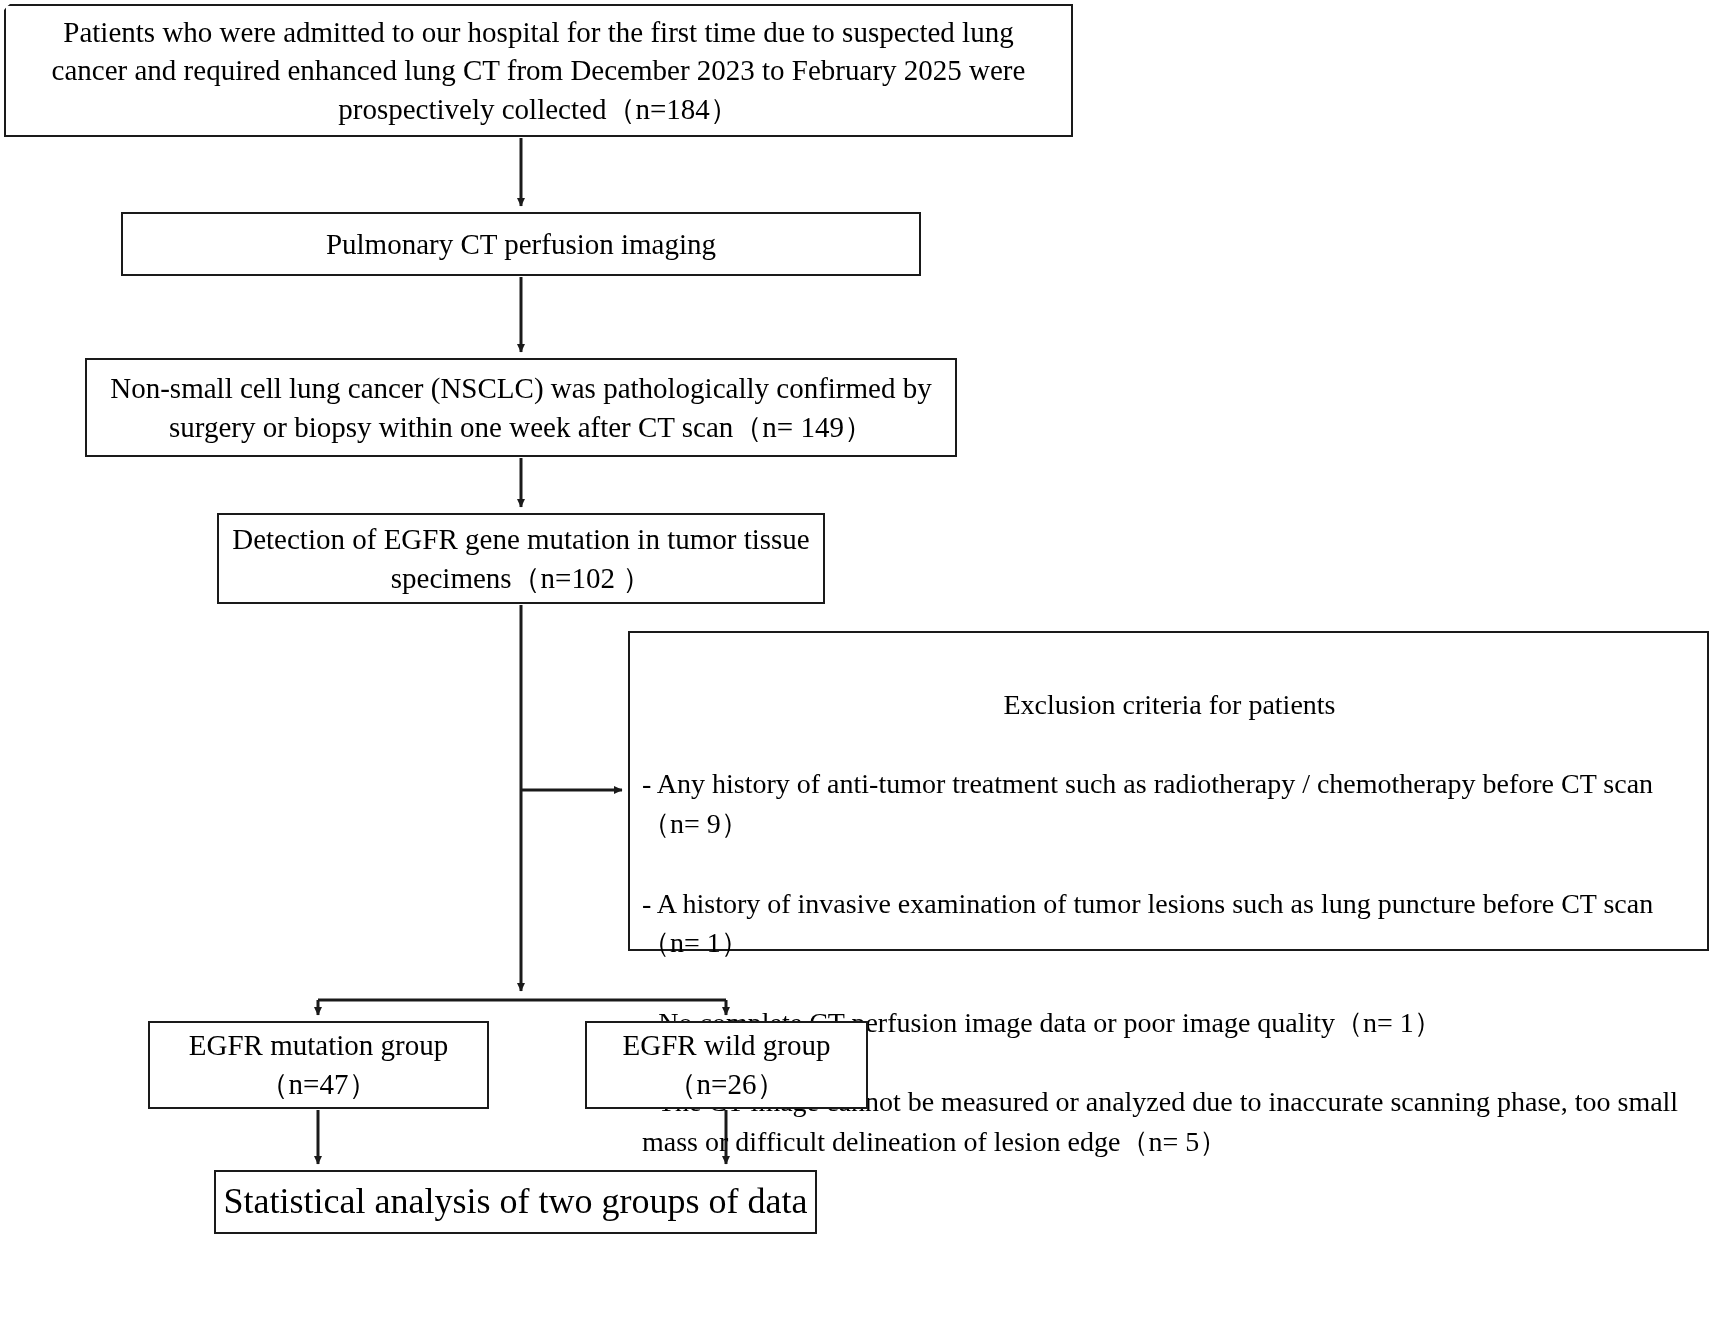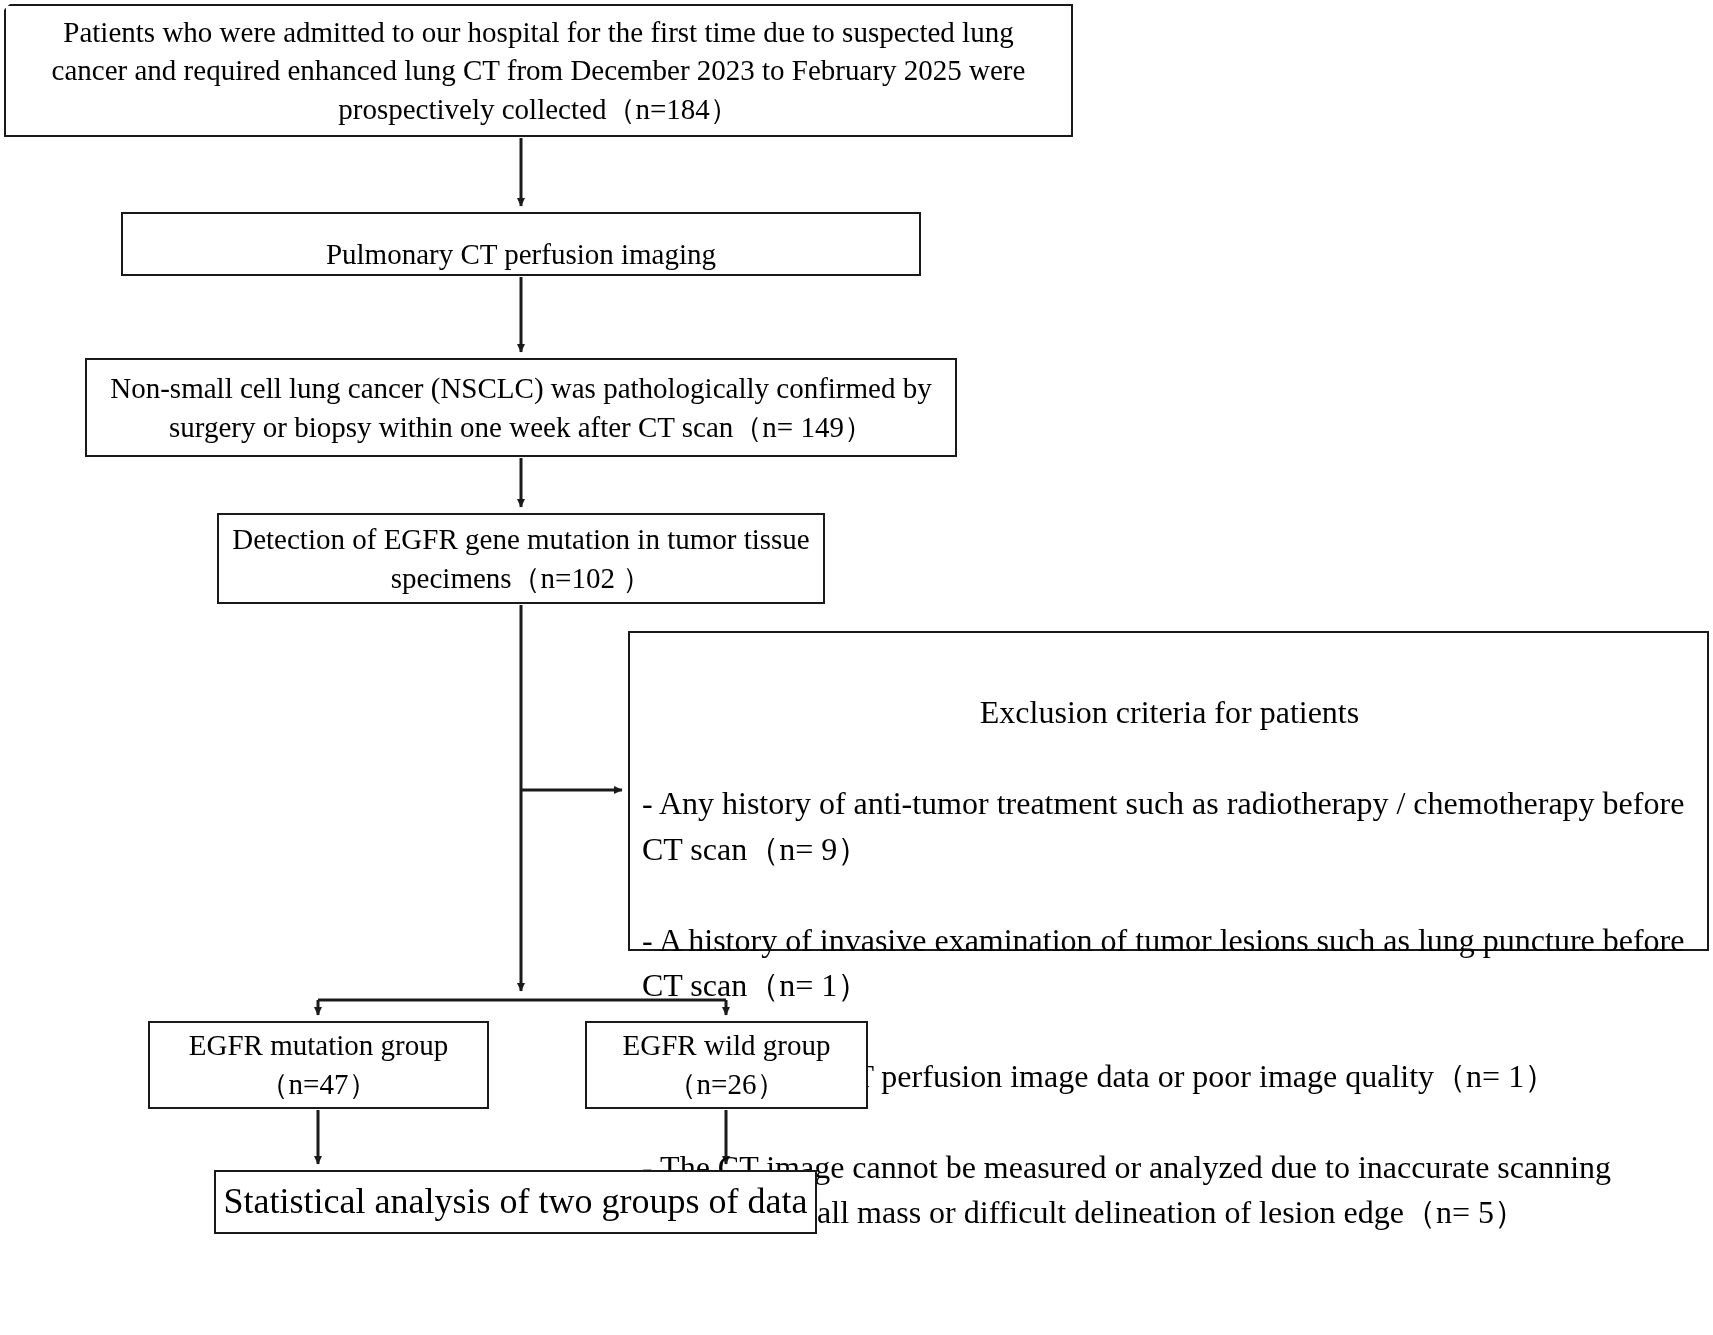--- a/index.html
+++ b/index.html
@@ -46,38 +46,37 @@
   #node-enrollment {
     left: 4px;  top: 4px;
     width: 1069px; height: 133px;
     font-size: 29px;
     padding: 0 22px;
   }
   #node-perfusion {
     left: 121px; top: 212px;
     width: 800px; height: 64px;
     font-size: 29px;
-    align-items: flex-end;
   }
   #node-pathology {
     left: 85px; top: 358px;
     width: 872px; height: 99px;
     font-size: 29px;
     padding: 0 18px;
   }
   #node-egfr-detect {
     left: 217px; top: 513px;
     width: 608px; height: 91px;
     font-size: 29px;
     padding: 0 5px;
   }
   #node-exclusion {
     left: 628px; top: 631px;
     width: 1081px; height: 320px;
-    font-size: 32px;
+    font-size: 28px;
     align-items: flex-start;
     justify-content: flex-start;
     padding: 12px 10px 0 12px;
     line-height: 1.42;
   }
   #node-exclusion .excl-title {
     display: block;
     text-align: center;
     width: 100%;
   }

